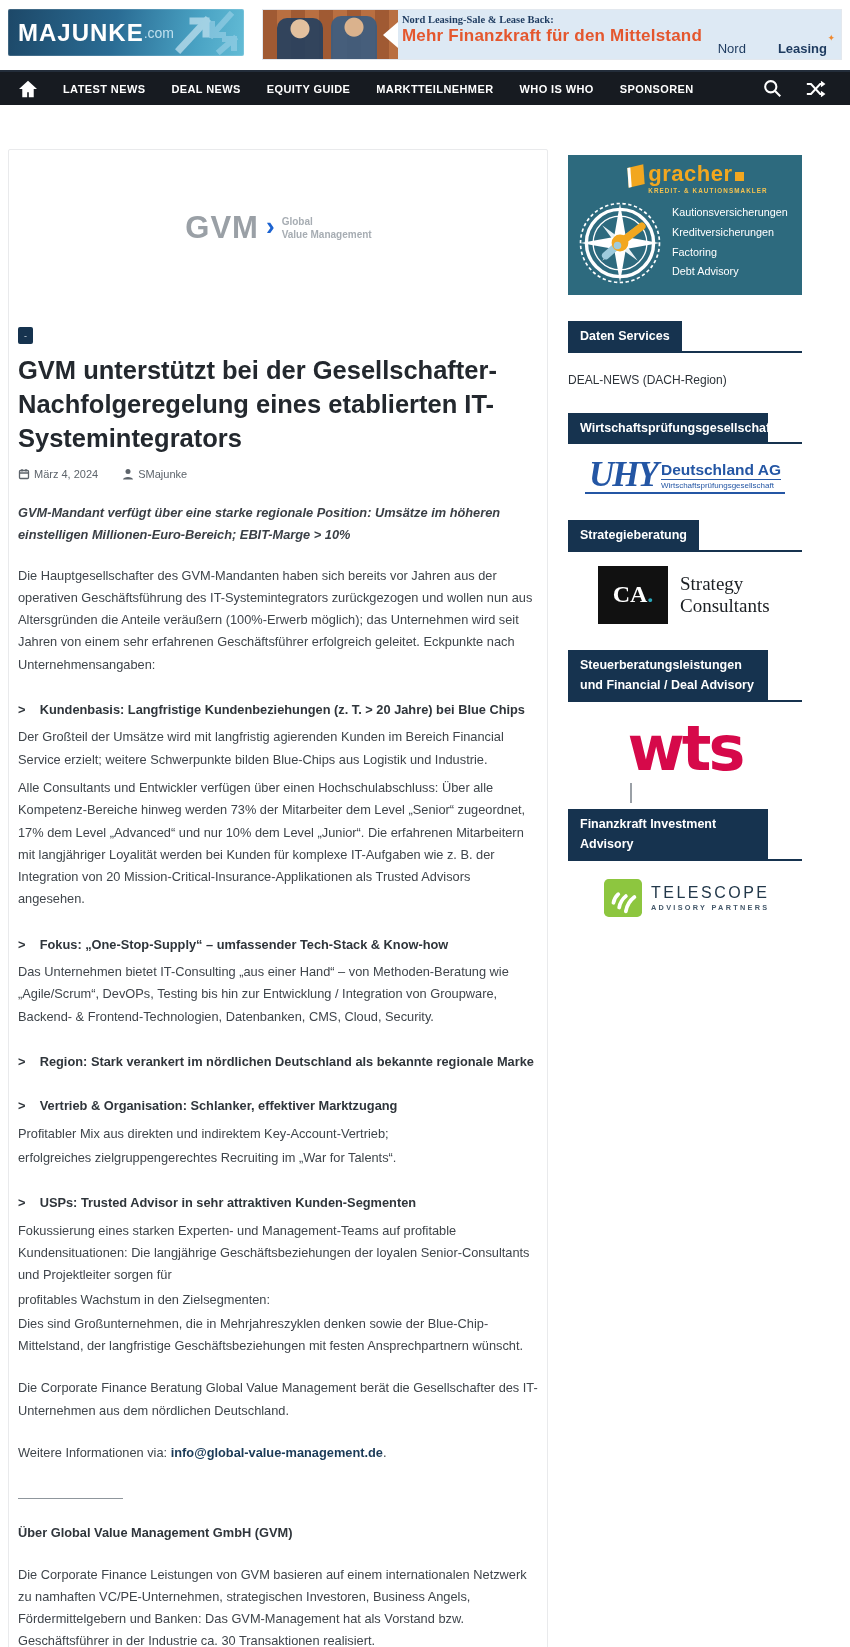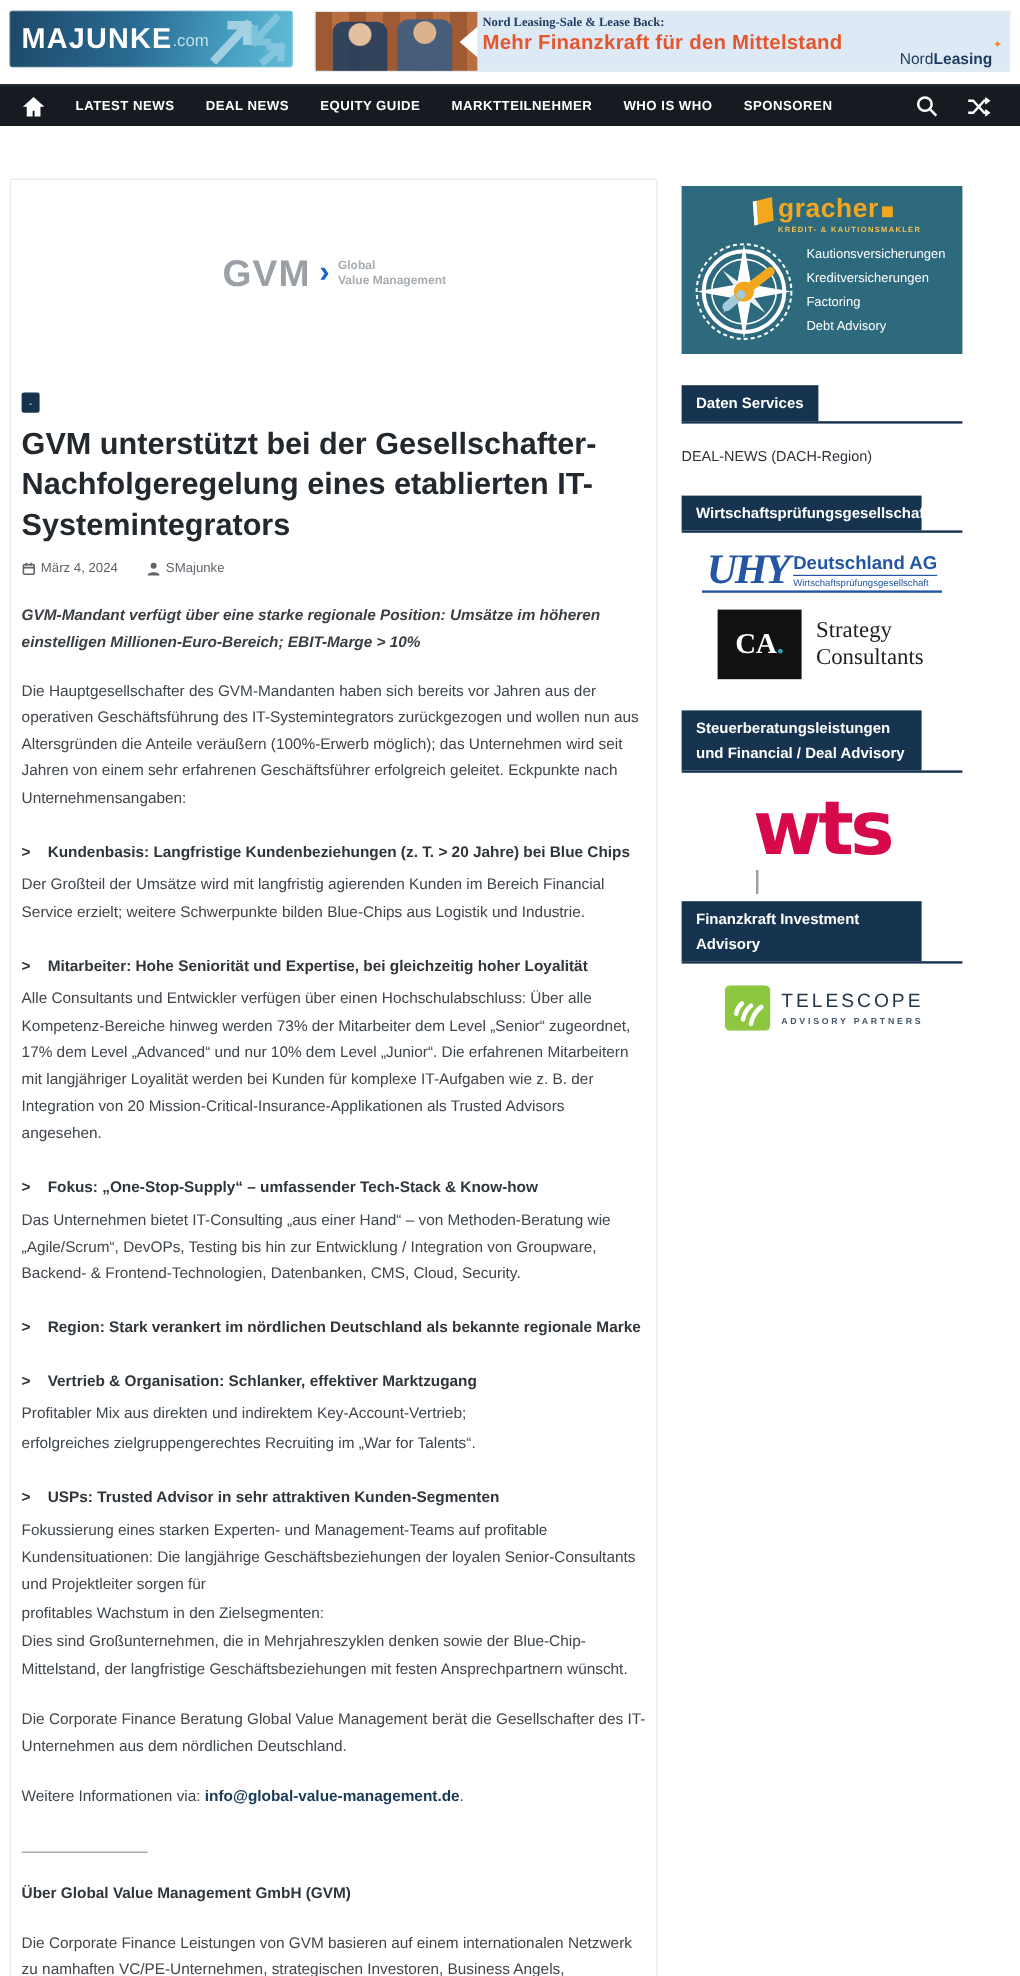--- a/index.html
+++ b/index.html
@@ -24,21 +24,21 @@
                linear-gradient(#27415f 0 0); border-radius:10px 10px 0 0; opacity:.92; }
   .ad-photo::after { content:""; position:absolute; left:68px; top:6px; width:46px; height:62px;
     background:radial-gradient(circle at 50% 18%, #dfba95 0 9px, transparent 10px),
                linear-gradient(#3d5d80 0 0); border-radius:10px 10px 0 0; opacity:.92; }
   .ad-notch { width:0; height:0; border-top:13px solid transparent; border-bottom:13px solid transparent;
     border-right:15px solid #fff; margin:12px 0 0 -15px; z-index:3; position:relative; }
   .ad-body { flex:1; background:#dde9f4; padding:4px 12px 3px 4px; position:relative; }
   .ad-kicker { font-family:"Liberation Serif","DejaVu Serif",serif; font-weight:bold; color:#1d3a5f; font-size:10.5px; }
   .ad-headline { font-weight:bold; color:#e4572e; font-size:17px; letter-spacing:.2px; margin-top:1px; }
   .ad-brand { position:absolute; right:14px; bottom:3px; font-size:13px; color:#1d3a5f; }
-  .ad-brand b { font-weight:bold; }
+  .ad-brand b { font-weight:bold;padding-left:32px; }
   .ad-sparkle { position:absolute; right:6px; bottom:16px; color:#f0882d; font-size:9px; }
 
   
   .main-nav { background:#171b21; border-top:2px solid #232d3a; height:35px; display:flex; align-items:center; padding:0 6px; }
   .nav-home { padding:0 12px; display:flex; align-items:center; cursor:pointer; height:100%; }
   .nav-item { color:#fff; font-size:11px; font-weight:bold; letter-spacing:.4px; padding:0 13px;
     height:100%; display:flex; align-items:center; cursor:pointer; }
   .nav-icons { margin-left:auto; display:flex; gap:8px; padding-right:10px; }
   .nav-icon-btn { padding:4px 8px; cursor:pointer; display:flex; align-items:center; }
 
@@ -206,21 +206,20 @@
       </span>
     </div>
 
     <p class="lead">GVM-Mandant verfügt über eine starke regionale Position: Umsätze im höheren einstelligen Millionen-Euro-Bereich; EBIT-Marge &gt; 10%</p>
 
     <p class="body-p">Die Hauptgesellschafter des GVM-Mandanten haben sich bereits vor Jahren aus der operativen Geschäftsführung des IT-Systemintegrators zurückgezogen und wollen nun aus Altersgründen die Anteile veräußern (100%-Erwerb möglich); das Unternehmen wird seit Jahren von einem sehr erfahrenen Geschäftsführer erfolgreich geleitet. Eckpunkte nach Unternehmensangaben:</p>
 
     <div class="body-h">&gt;    Kundenbasis: Langfristige Kundenbeziehungen (z. T. &gt; 20 Jahre) bei Blue Chips</div>
     <p class="body-line first-line">Der Großteil der Umsätze wird mit langfristig agierenden Kunden im Bereich Financial Service erzielt; weitere Schwerpunkte bilden Blue-Chips aus Logistik und Industrie.</p>
 
-    <div class="body-h">&gt;    Mitarbeiter: Hohe Seniorität und Expertise, bei gleichzeitig hoher Loyalität</div>
     <p class="body-line first-line">Alle Consultants und Entwickler verfügen über einen Hochschulabschluss: Über alle Kompetenz-Bereiche hinweg werden 73% der Mitarbeiter dem Level „Senior“ zugeordnet, 17% dem Level „Advanced“ und nur 10% dem Level „Junior“. Die erfahrenen Mitarbeitern mit langjähriger Loyalität werden bei Kunden für komplexe IT-Aufgaben wie z. B. der Integration von 20 Mission-Critical-Insurance-Applikationen als Trusted Advisors angesehen.</p>
 
     <div class="body-h">&gt;    Fokus: „One-Stop-Supply“ – umfassender Tech-Stack &amp; Know-how</div>
     <p class="body-line first-line">Das Unternehmen bietet IT-Consulting „aus einer Hand“ – von Methoden-Beratung wie „Agile/Scrum“, DevOPs, Testing bis hin zur Entwicklung / Integration von Groupware, Backend- &amp; Frontend-Technologien, Datenbanken, CMS, Cloud, Security.</p>
 
     <div class="body-h">&gt;    Region: Stark verankert im nördlichen Deutschland als bekannte regionale Marke</div>
 
     <div class="body-h">&gt;    Vertrieb &amp; Organisation: Schlanker, effektiver Marktzugang</div>
     <p class="body-line first-line">Profitabler Mix aus direkten und indirektem Key-Account-Vertrieb;</p>
     <p class="body-line">erfolgreiches zielgruppengerechtes Recruiting im „War for Talents“.</p>
@@ -283,20 +282,23 @@
       <span class="side-h">Wirtschaftsprüfungsgesellschaft</span>
     </div>
     <div class="uhy-logo">
       <span class="uhy-acr">UHY</span>
       <span class="uhy-right">
         <div class="uhy-l1">Deutschland AG</div>
         <div class="uhy-l2">Wirtschaftsprüfungsgesellschaft</div>
       </span>
     </div>
 
+    <div class="side-h-row">
+      <span class="side-h">Strategieberatung</span>
+    </div>
     <div class="ca-logo">
       <div class="ca-box">
           <span>CA</span>
           <span class="ca-dot">.</span>
         </div>
       <div class="ca-text">
         <div>Strategy</div>
         <div>Consultants</div>
       </div>
     </div>

